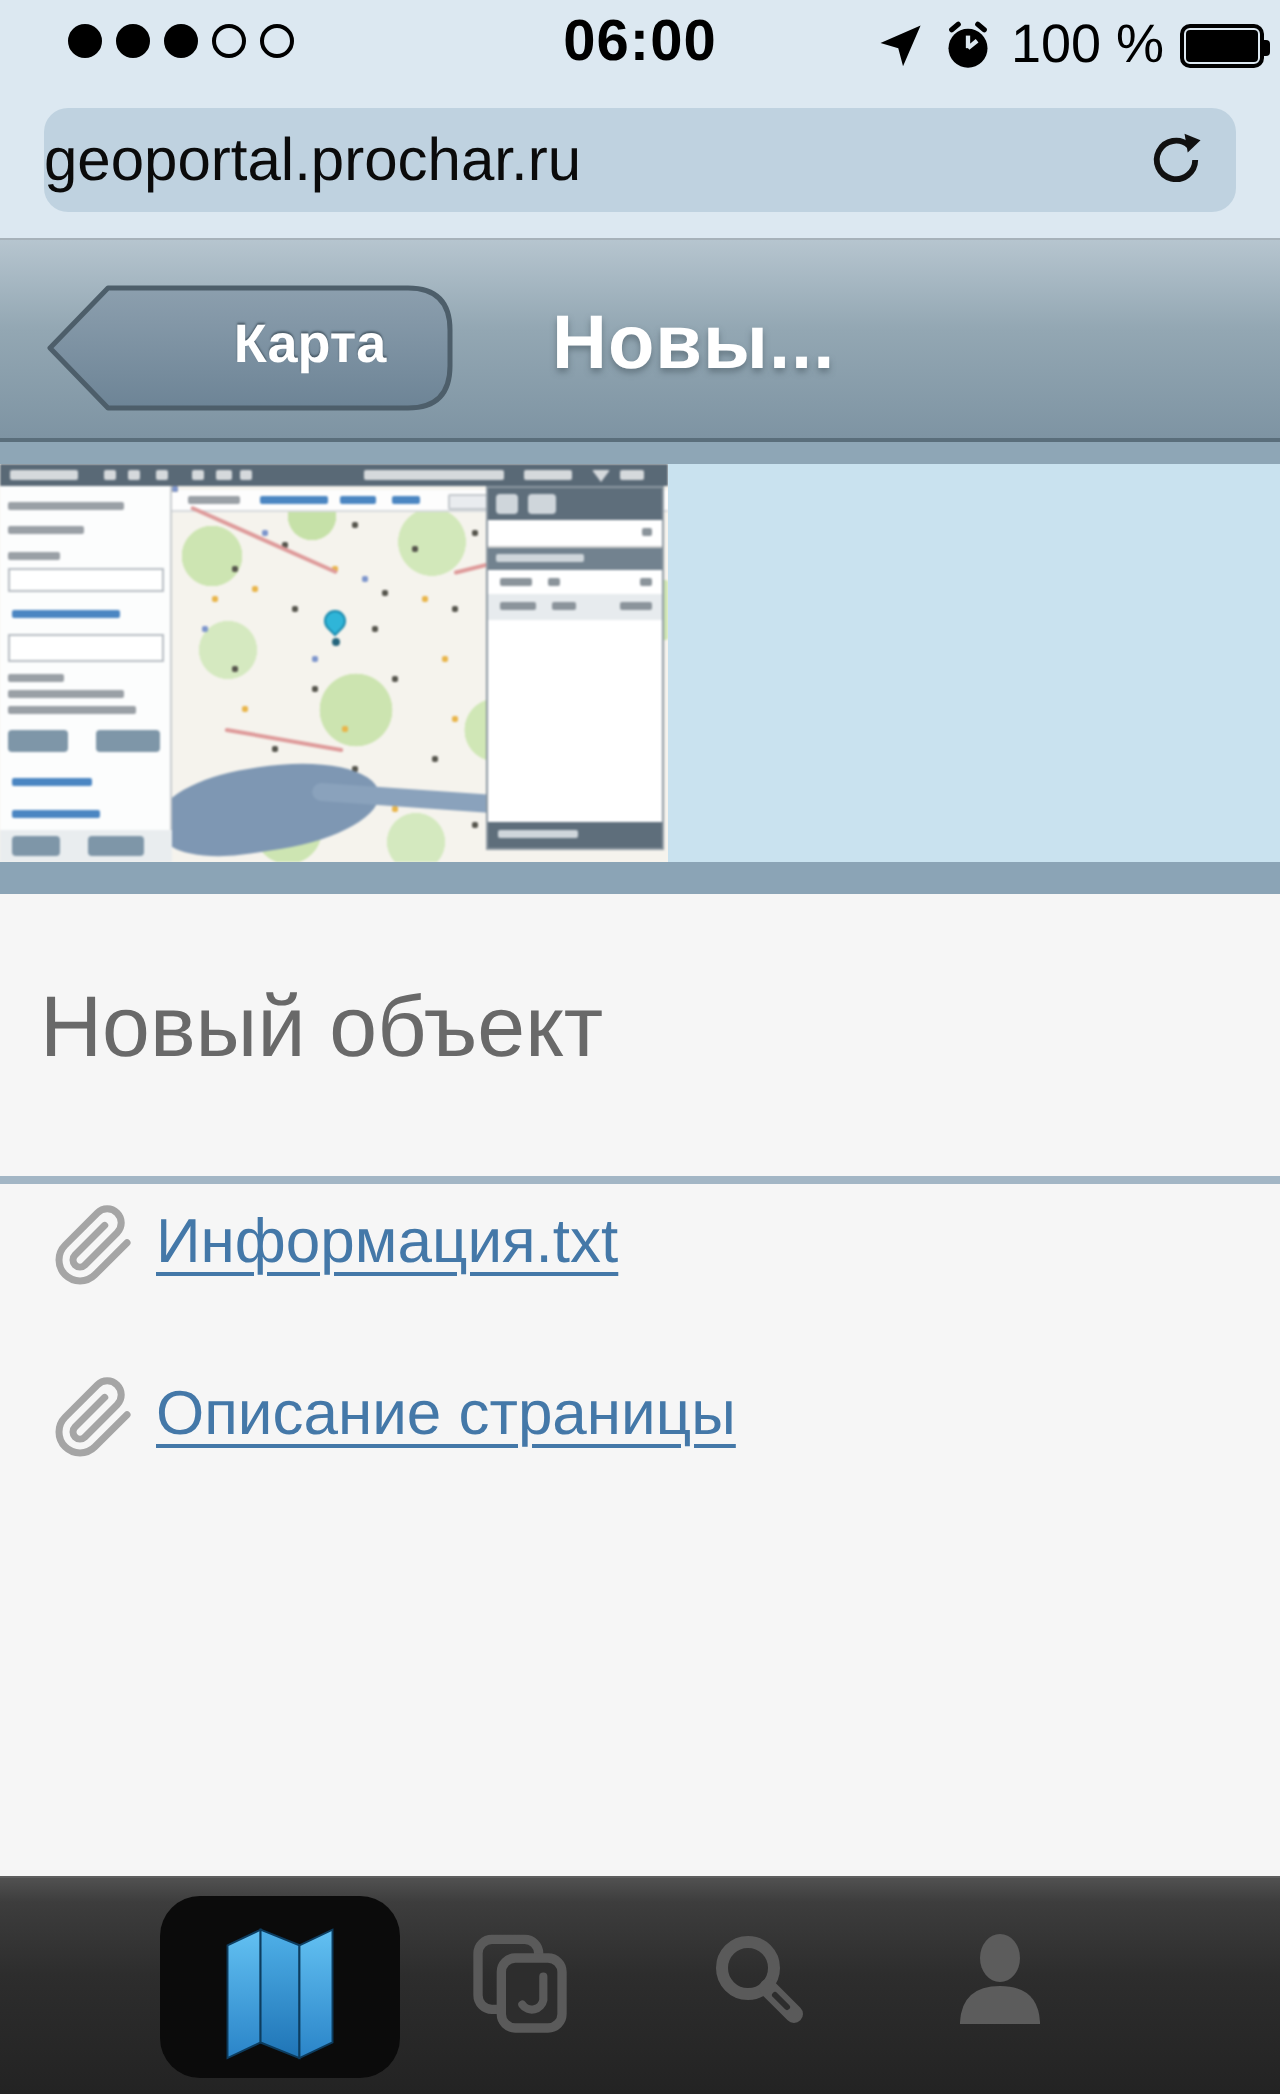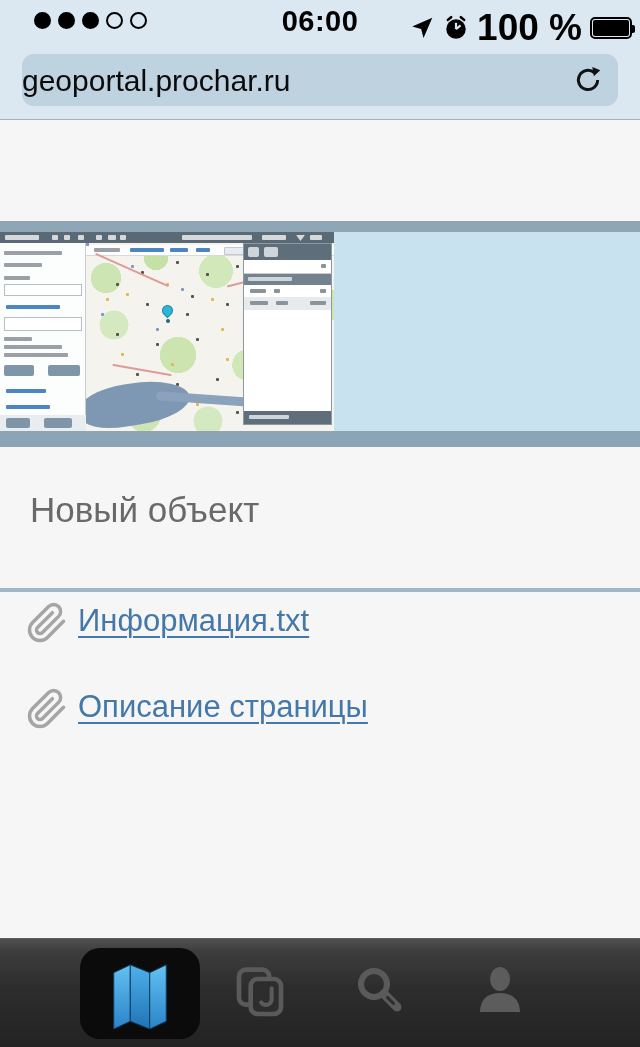--- a/index.html
+++ b/index.html
@@ -9,21 +9,21 @@
     background:#f6f6f6;overflow:hidden;
   }
   
   .chrome{position:absolute;left:0;top:0;width:640px;height:120px;background:#dce8f1;}
   .statusbar{position:absolute;left:0;top:0;width:640px;height:42px;color:#000;}
   .sig{position:absolute;left:34px;top:12px;display:flex;gap:7px;}
   .dot{width:17px;height:17px;border-radius:50%;border:2px solid #000;box-sizing:border-box;}
   .dot.f{background:#000;}
   .clock-time{position:absolute;left:0;top:5px;width:640px;text-align:center;font-size:29px;font-weight:700;letter-spacing:.5px;}
   .sb-right{position:absolute;right:8px;top:7px;display:flex;align-items:center;gap:8px;}
-  .batt-pct{font-size:37px;font-weight:700;}
+  .batt-pct{font-size:27px;font-weight:400;}
   .battery{position:relative;width:42px;height:22px;border:2px solid #000;border-radius:5px;box-sizing:border-box;}
   .battery .fill{position:absolute;left:1px;top:1px;right:1px;bottom:1px;background:#000;border-radius:2px;}
   .battery .nub{position:absolute;right:-5px;top:6px;width:3px;height:8px;background:#000;border-radius:0 2px 2px 0;}
   .urlbar{position:absolute;left:22px;top:54px;width:596px;height:52px;background:#bfd2e0;border-radius:12px;}
   .urltext{position:absolute;left:0;top:10px;width:100%;text-align:left;font-size:30px;color:#0b0b0b;}
   .reload{position:absolute;right:14px;top:10px;width:32px;height:32px;}
   .chrome-line{position:absolute;left:0;top:119px;width:640px;height:1px;background:#a7b2ba;}
 
   
   .appheader{position:absolute;left:0;top:120px;width:640px;height:99px;
@@ -83,21 +83,21 @@
   .t-r-sec{position:absolute;left:0;top:30px;width:100%;height:11px;background:#72828f;}
   .t-r-row1{position:absolute;left:0;top:41px;width:100%;height:12px;background:#fff;}
   .t-r-row2{position:absolute;left:0;top:53px;width:100%;height:13px;background:#e7ebee;}
   .t-r-foot{position:absolute;left:0;bottom:0;width:100%;height:13px;background:#5e6e7b;}
   .dash{position:absolute;height:4px;background:#8b949b;border-radius:1px;}
   .dash.lt{background:#cfd6db;}
   .strip2{position:absolute;left:0;top:431px;width:640px;height:16px;background:#8ba4b6;}
 
   
   .content{position:absolute;left:0;top:447px;width:640px;height:491px;background:#f6f6f6;}
-  .heading{position:absolute;left:30px;top:43px;font-size:35px;color:#696969;}
+  .heading{position:absolute;left:20px;top:43px;font-size:43px;color:#696969;}
   .divider{position:absolute;left:0;top:141px;width:640px;height:4px;background:#a3b6c5;}
   .att-row{position:absolute;left:0;width:640px;height:48px;}
   .att-row.r1{top:153px;padding-left:12px;} .att-row.r2{top:239px;}
   .clip{position:absolute;left:26px;top:2px;width:42px;height:42px;}
   .att-link{position:absolute;left:78px;top:3px;font-size:31px;color:#4478a8;
     text-decoration:underline;text-decoration-thickness:2px;text-underline-offset:5px;}
 
   
   .tabbar{position:absolute;left:0;top:938px;width:640px;height:109px;
     background:linear-gradient(180deg,#515151 0%,#3d3d3d 12px,#2d2d2d 45%,#232323 100%);
@@ -145,20 +145,35 @@
     <div class="urlbar">
       <div class="urltext">geoportal.prochar.ru</div>
       <svg class="reload" viewBox="0 0 24 24">
         <path d="M19.2 12 A 7.2 7.2 0 1 1 16.8 6.6" stroke="#111" stroke-width="2.2" fill="none"></path>
         <path d="M15.2 2.2 L21.2 4.6 L16.4 9.2 Z" fill="#111"></path>
       </svg>
     </div>
     <div class="chrome-line"></div>
   </div>
 
+  <div class="appheader">
+    <div class="backbtn">
+      <svg width="212" height="68" viewBox="0 0 212 68">
+        <defs>
+          <linearGradient id="bbg" x1="0" y1="0" x2="0" y2="1">
+            <stop offset="0" stop-color="#8c9fae"></stop>
+              <stop offset="1" stop-color="#6d8496"></stop>
+          </linearGradient>
+        </defs>
+        <path d="M 34 4 H 184 Q 205 4 205 25 V 43 Q 205 64 184 64 H 34 L 5 34 Z" fill="url(#bbg)" stroke="#4d5e6a" stroke-width="2.5" stroke-linejoin="round"></path>
+      </svg>
+      <span class="lbl">Карта</span>
+    </div>
+    <div class="apptitle">Новы...</div>
+  </div>
   <div class="strip1"></div>
 
   <div class="band">
     <div class="thumb">
       <div class="thumb-inner">
 
         <div class="t-map">
           <div class="t-maptabs">
             <i style="left:8px;width:26px;background:#9aa0a6;"></i>
             <i style="left:44px;width:34px;background:#4b86c2;"></i>

